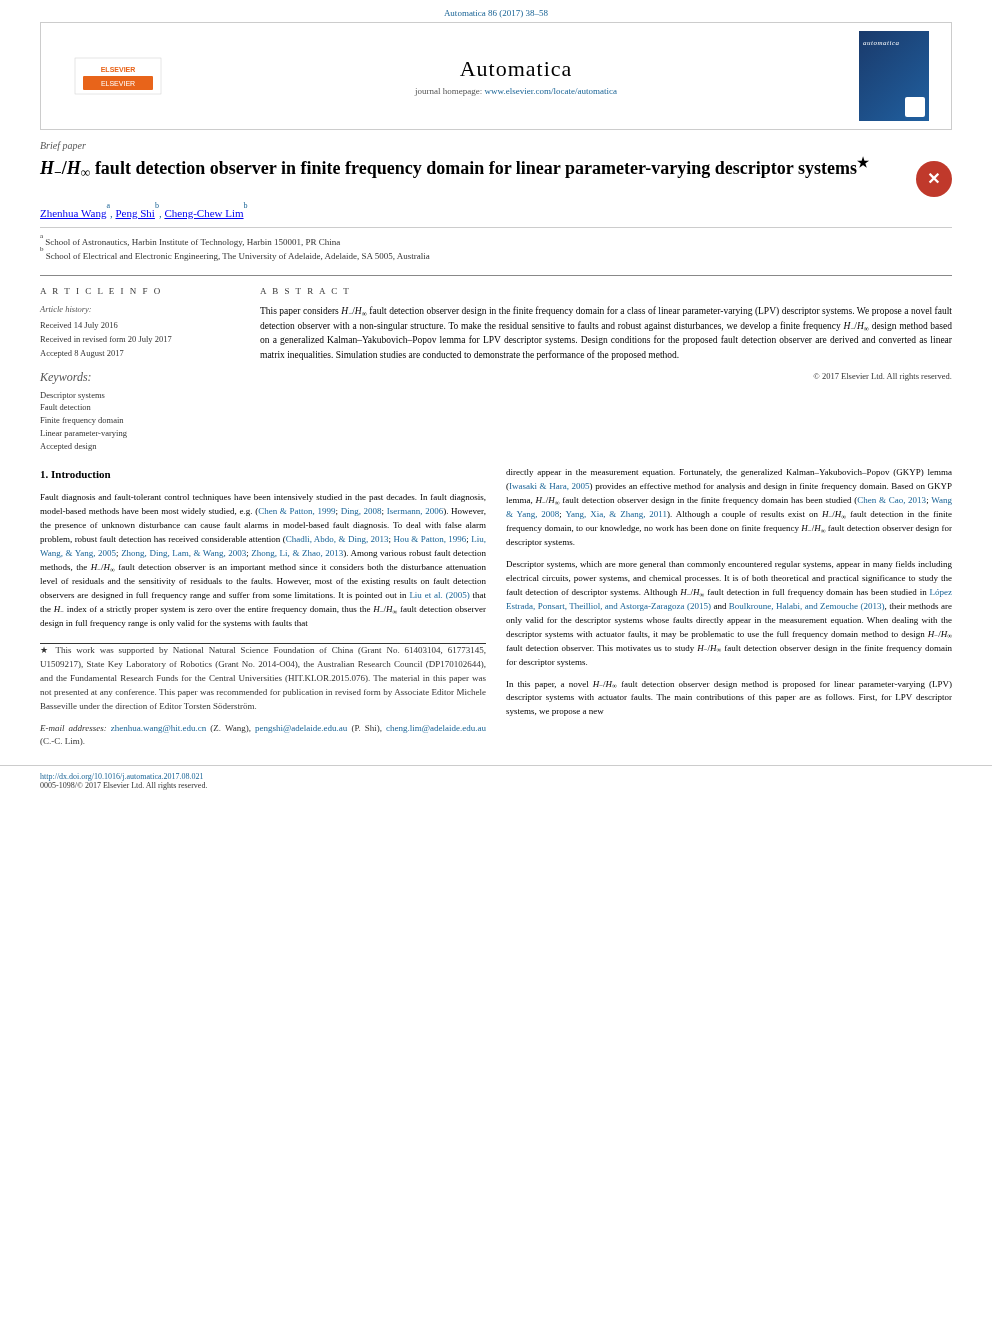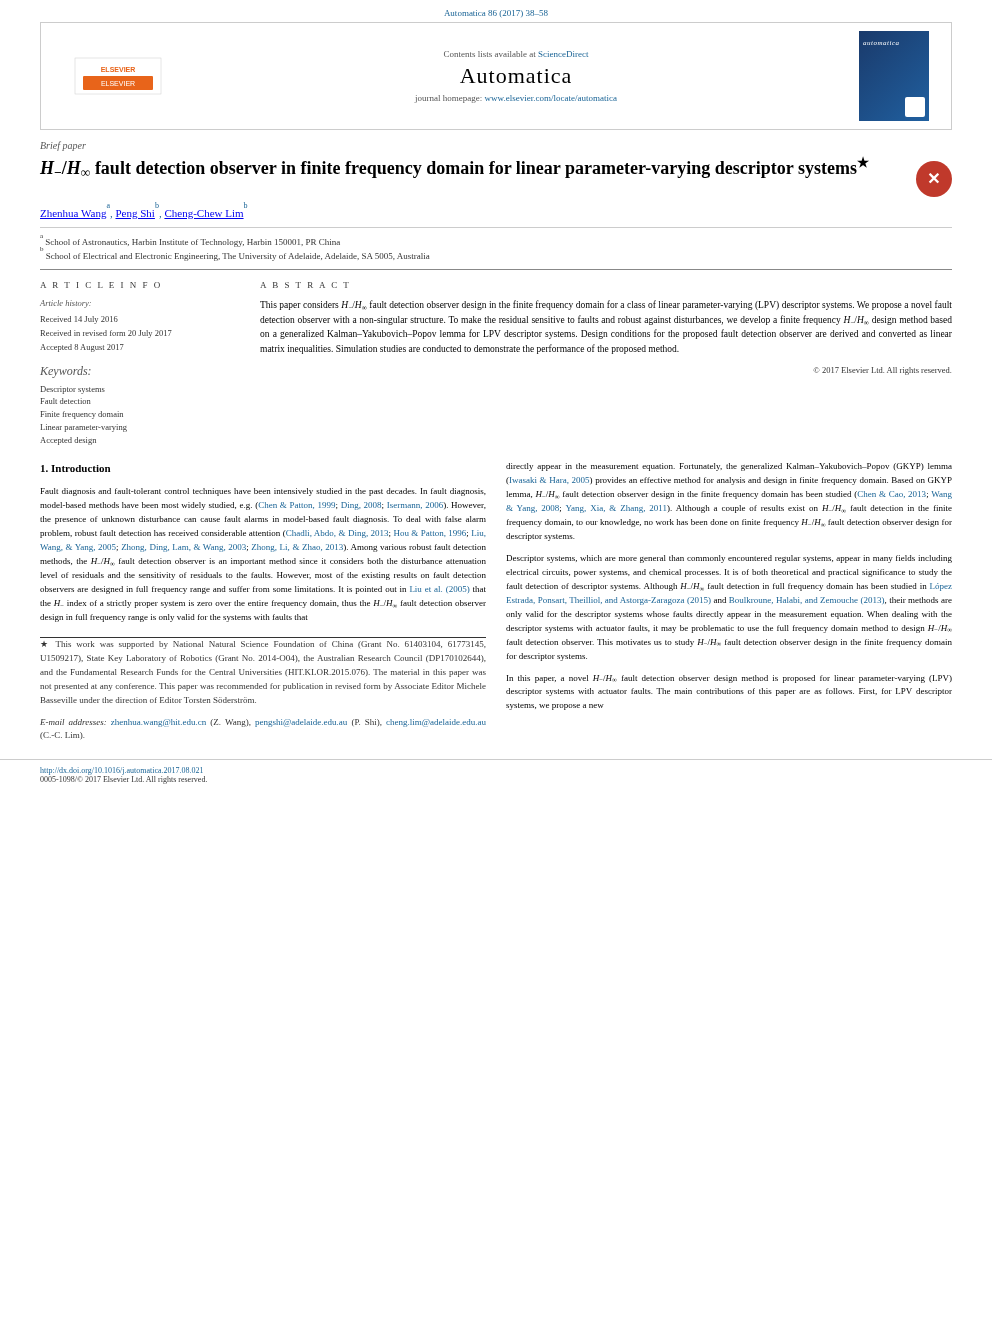--- a/index.html
+++ b/index.html
@@ -172,21 +172,21 @@
       margin-bottom: 6px;
     }
     .authors-line .sup {
       font-size: 8px;
       vertical-align: super;
     }
 
     .affiliations {
       font-size: 9px;
       color: #333;
-      margin-bottom: 6px;
+      margin-bottom: 12px;
       line-height: 1.5;
     }
     .affiliations .sup {
       font-size: 7px;
       vertical-align: super;
     }
 
     .affil-rule {
       border: none;
       border-top: 1px solid #ccc;
@@ -358,24 +358,20 @@
     <div class="header-left">
 
       <svg class="elsevier-logo" viewBox="0 0 90 40" xmlns="http://www.w3.org/2000/svg">
         <rect x="2" y="2" width="86" height="36" fill="none" stroke="#ccc" stroke-width="0.5"></rect>
         <text x="45" y="16" text-anchor="middle" font-size="7" fill="#e8641a" font-weight="bold" font-family="Arial">ELSEVIER</text>
         <rect x="10" y="20" width="70" height="14" fill="#e8641a" rx="1"></rect>
         <text x="45" y="30" text-anchor="middle" font-size="7" fill="white" font-family="Arial">ELSEVIER</text>
       </svg>
     </div>
     <div class="header-center">
-      <div class="contents-available">
-        <span>Contents lists available at</span>
-        <a href="#">ScienceDirect</a>
-      </div>
       <div class="journal-title">Automatica</div>
       <div class="journal-homepage">
         <span>journal homepage:</span>
         <a href="#">www.elsevier.com/locate/automatica</a>
       </div>
     </div>
     <div class="header-right">
       <div class="automatica-thumb">
         <div class="automatica-thumb-logo"></div>
       </div>

